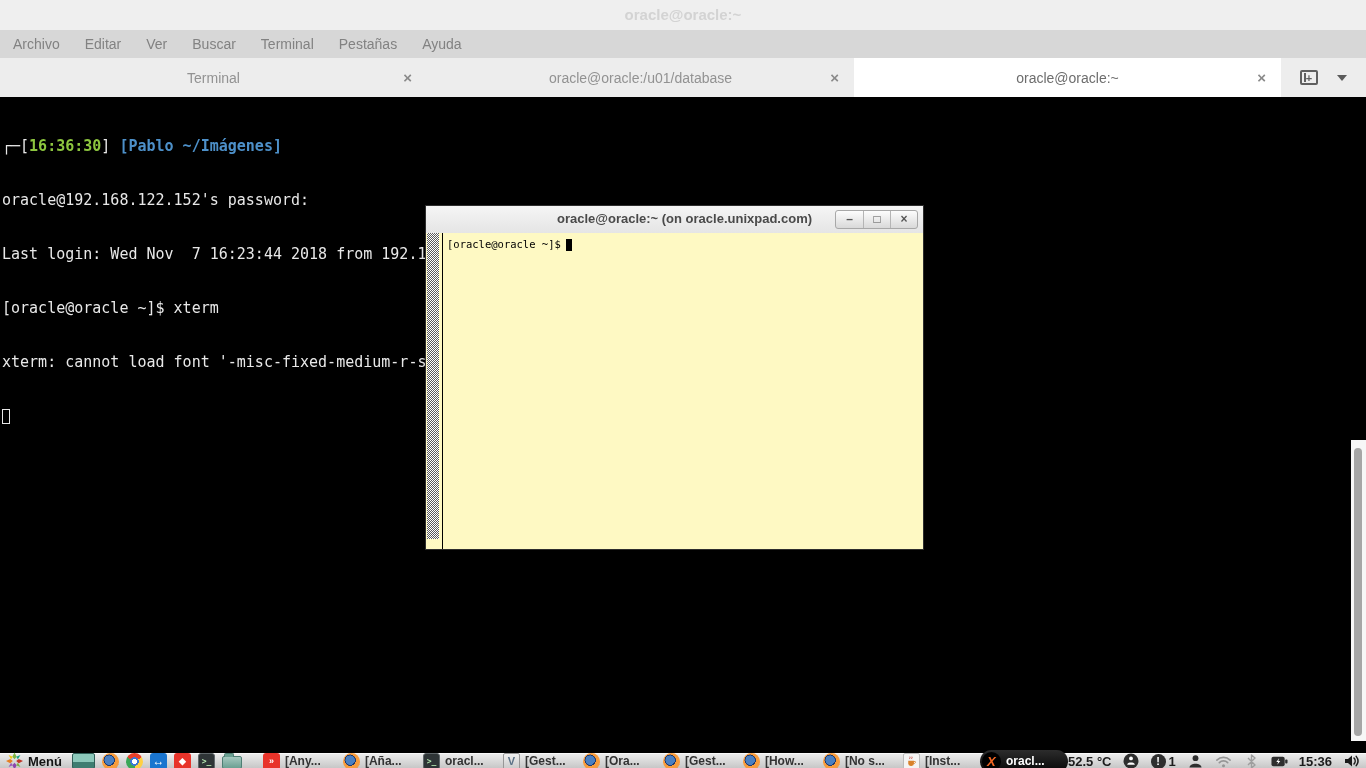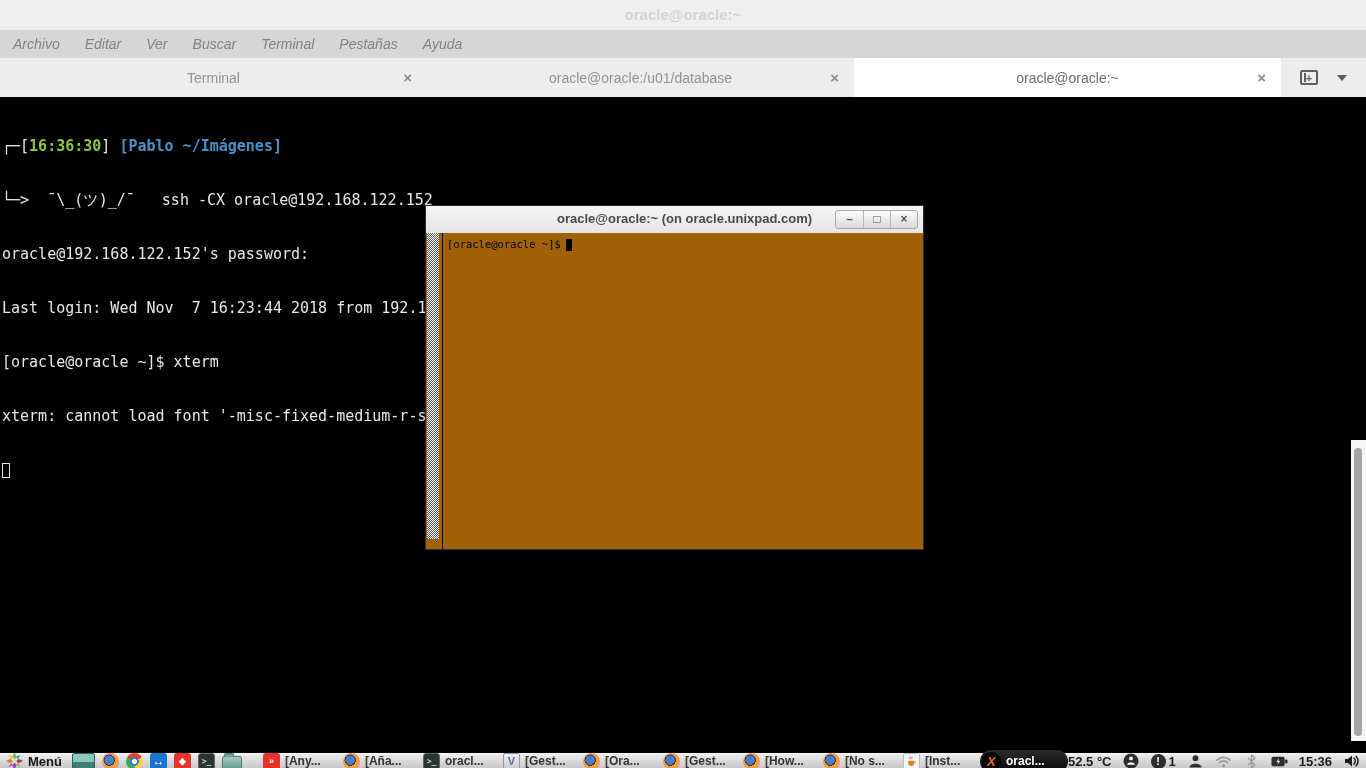--- a/index.html
+++ b/index.html
@@ -8,21 +8,21 @@
 
   
   .titlebar { position:absolute; top:0; left:0; width:1366px; height:30px;
               background:#efefef; text-align:center; line-height:30px;
               font-size:15px; font-weight:bold; color:#d3d3d3; }
 
   
   .menubar { position:absolute; top:30px; left:0; width:1366px; height:28px;
              background:#d7d7d7; display:flex; align-items:center;
              padding-left:13px; gap:25px; font-size:14px; color:#828282; }
-  .menu-item { cursor:default;font-style:italic; }
+  .menu-item { cursor:default; }
 
   
   .tabbar { position:absolute; top:58px; left:0; width:1366px; height:39px;
             background:#ededed; display:flex; }
   .tab { width:427px; height:39px; position:relative; display:flex;
          align-items:center; justify-content:center; font-size:14px; color:#929292; }
   .tab.active { background:#ffffff; color:#6d6d6d; }
   .tab .close { position:absolute; right:15px; top:0; line-height:39px;
                 font-size:15px; font-weight:bold; color:#8a8a8a; }
   .tab-controls { flex:1; display:flex; align-items:center; justify-content:space-evenly; }
@@ -56,21 +56,21 @@
            box-shadow:2px 2px 5px rgba(0,0,0,.5); }
   .xterm-titlebar { height:36px; background:linear-gradient(#f5f5f5,#e0e0e0);
            border-bottom:1px solid #9c9c9c; position:relative; text-align:center;
            line-height:26px; font-size:13px; font-weight:bold; color:#4a4a4a;padding-left:20px; }
   .xterm-controls { position:absolute; right:5px; top:4px; display:flex;
            border:1px solid #a8a8a8; border-radius:3px; overflow:hidden;
            background:linear-gradient(#fdfdfd,#d9d9d9); }
   .xterm-btn { width:27px; height:17px; line-height:16px; text-align:center;
            color:#555; font-weight:bold; font-size:12px; }
   .xterm-btn + .xterm-btn { border-left:1px solid #b5b5b5; }
-  .xterm-body { position:absolute; top:27px; left:0; right:0; bottom:0; background:#a16207;padding-left:16px; }
+  .xterm-body { position:absolute; top:27px; left:0; right:0; bottom:0; background:#fef9c3;padding-left:16px; }
   .xterm-scrollbar { position:absolute; left:1px; top:0; bottom:10px; width:12px;
            background-image:conic-gradient(#5a5a5a 0 25%, #fff 0 50%, #5a5a5a 0 75%, #fff 0);
            background-size:2px 2px; }
   .xterm-scroll-sep { position:absolute; left:16px; top:0; bottom:0; width:1px; background:#000; }
   .xterm-text { position:absolute; left:21px; top:5px;
            font-family:"DejaVu Sans Mono", monospace; font-size:10.5px; color:#000;
            white-space:pre; }
   .xcursor { display:inline-block; width:6px; height:12px; background:#000;
            vertical-align:middle; margin-left:5px; }
 
@@ -153,21 +153,20 @@
     <span class="close">×</span>
   </div>
   <div class="tab-controls">
     <span class="newtab-box">+</span>
     <span class="caret-down"></span>
   </div>
 </div>
 
 <div class="terminal">
   <div><span>┌─[</span><span class="t-green">16:36:30</span><span>] </span><span class="t-blue">[Pablo ~/Imágenes]</span></div>
-  <div><span>└─&gt;  ¯\_(ツ)_/¯   ssh -CX oracle@192.168.122.152</span></div>
   <div><span>oracle@192.168.122.152's password:</span></div>
   <div><span>Last login: Wed Nov  7 16:23:44 2018 from 192.168.122.1</span></div>
   <div><span>[oracle@oracle ~]$ xterm</span></div>
   <div><span>xterm: cannot load font '-misc-fixed-medium-r-semicondensed--13-120-75-75-c-60-iso10646-1'</span></div>
   <div><span class="hollow-cursor"></span></div>
 </div>
 
 <div class="scroll-track">
   <div class="scroll-thumb"></div>
 </div>

